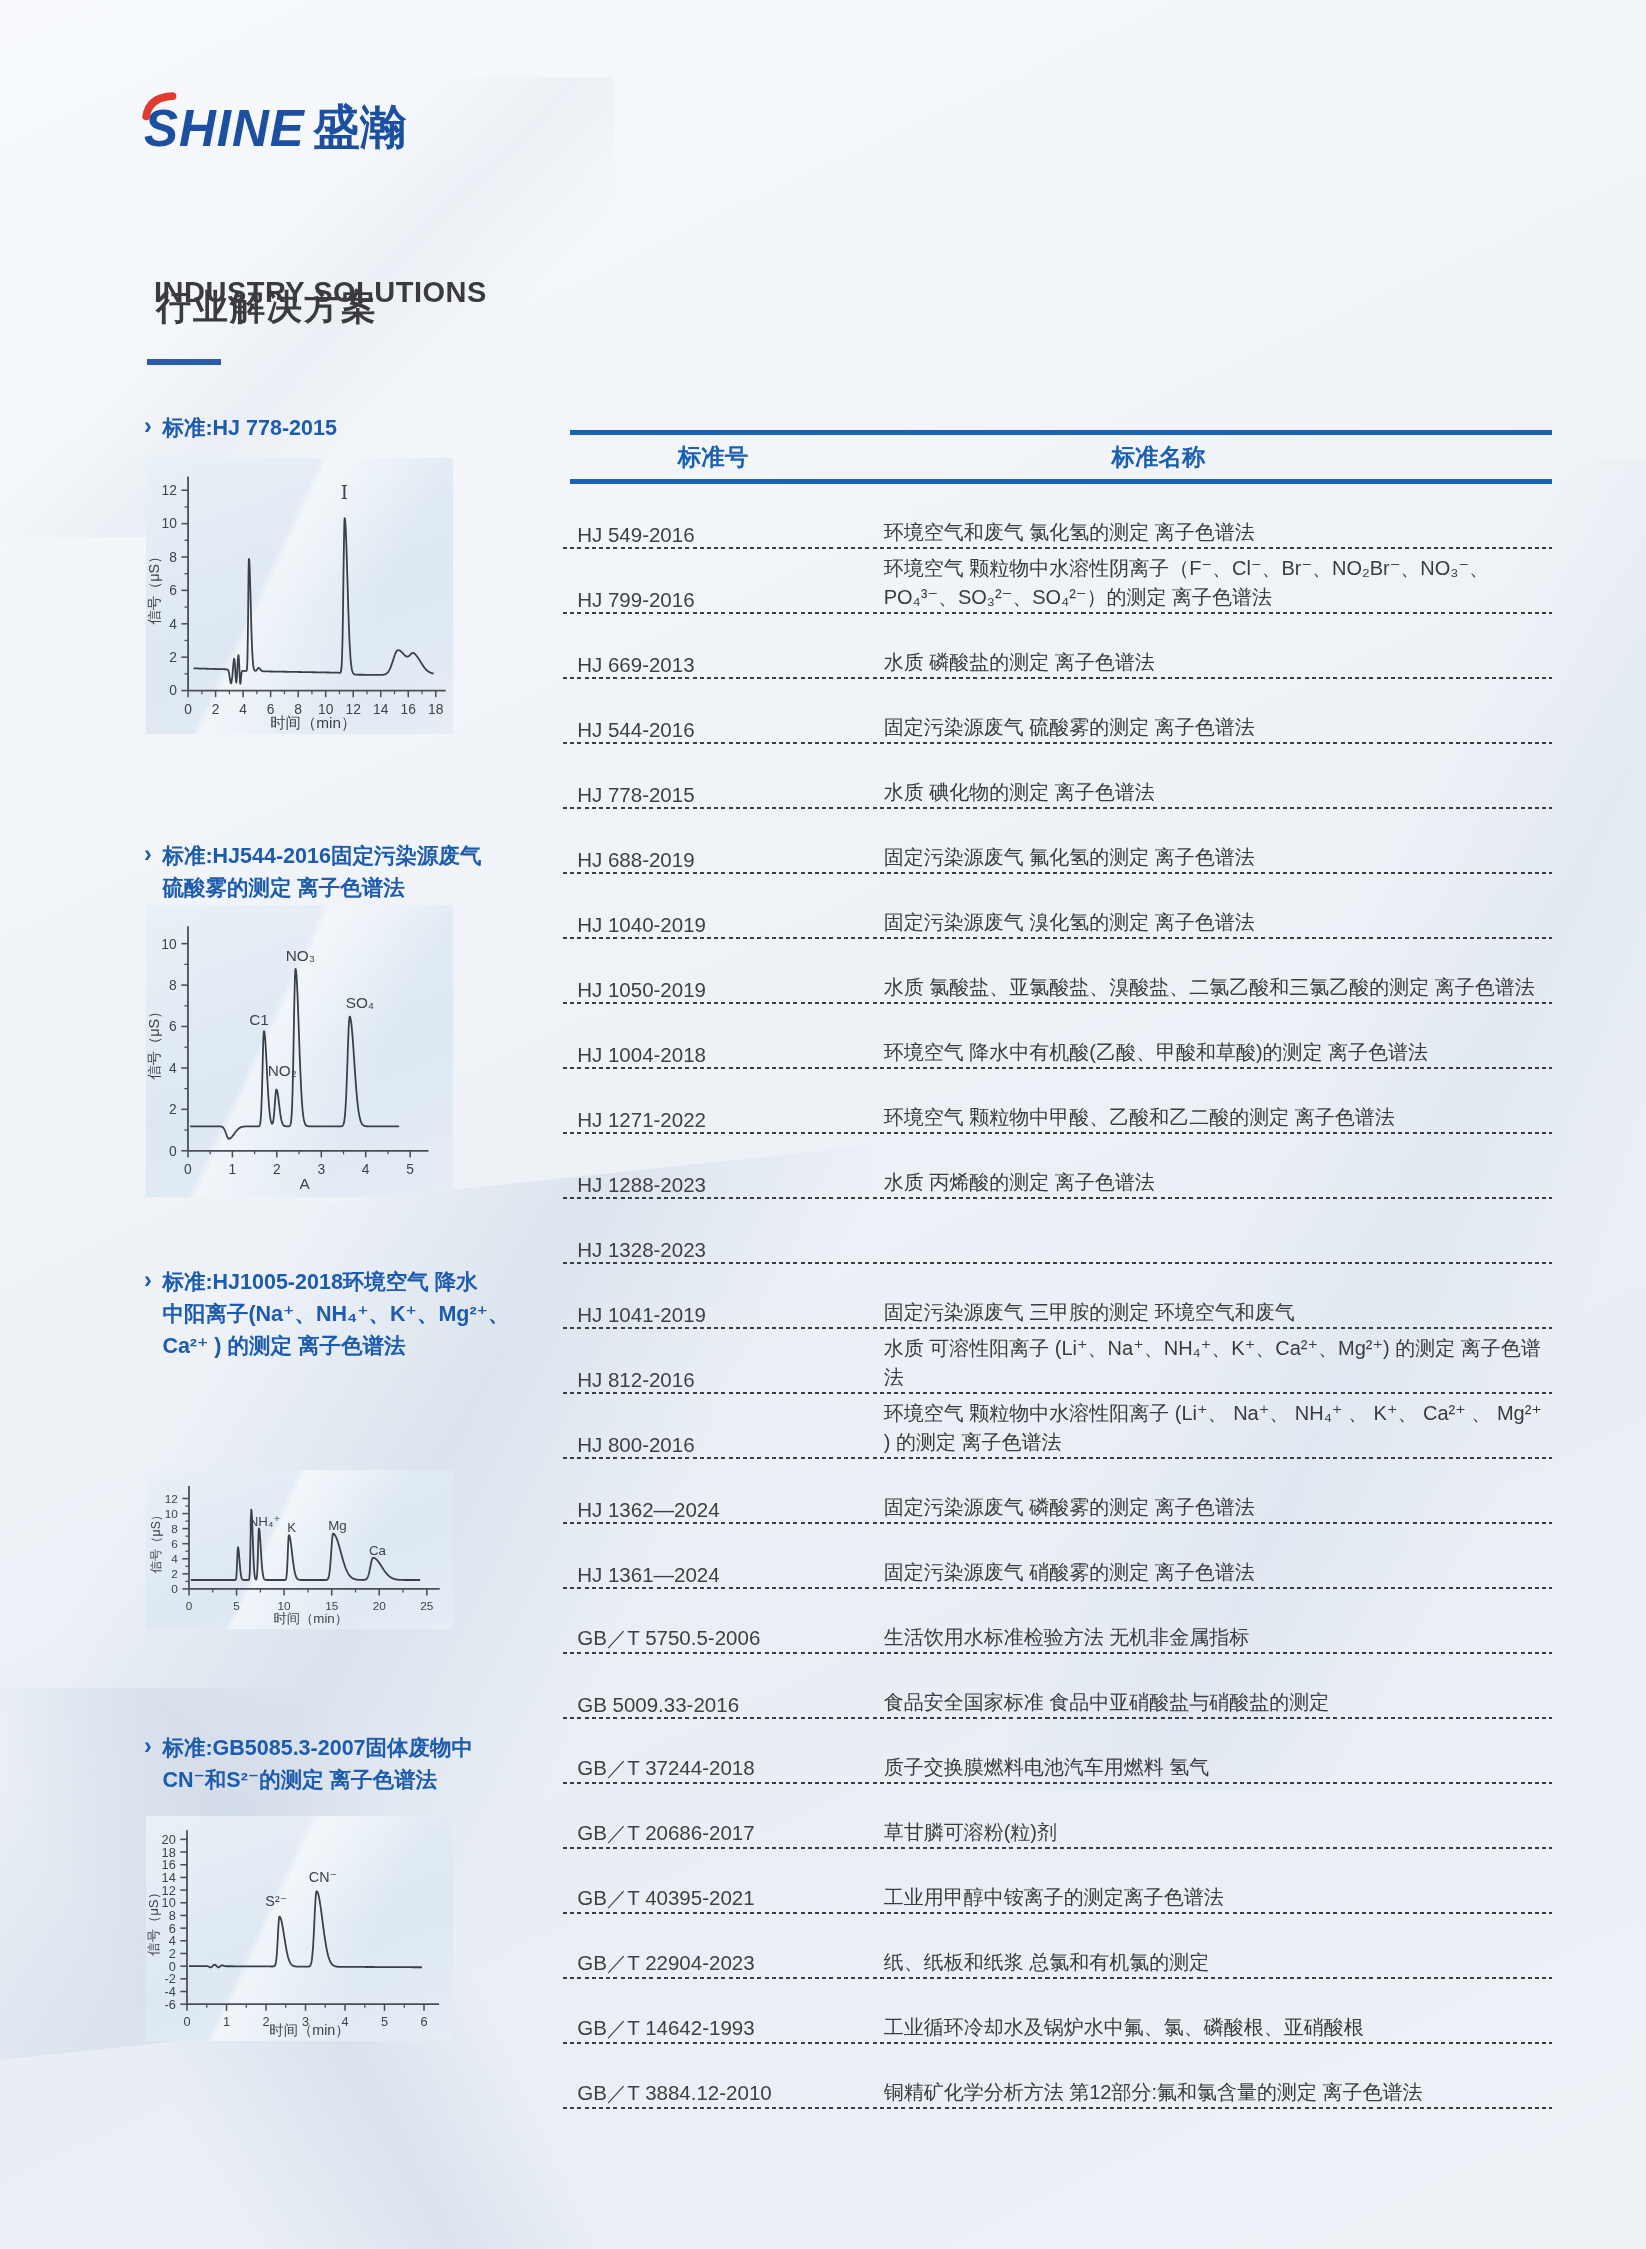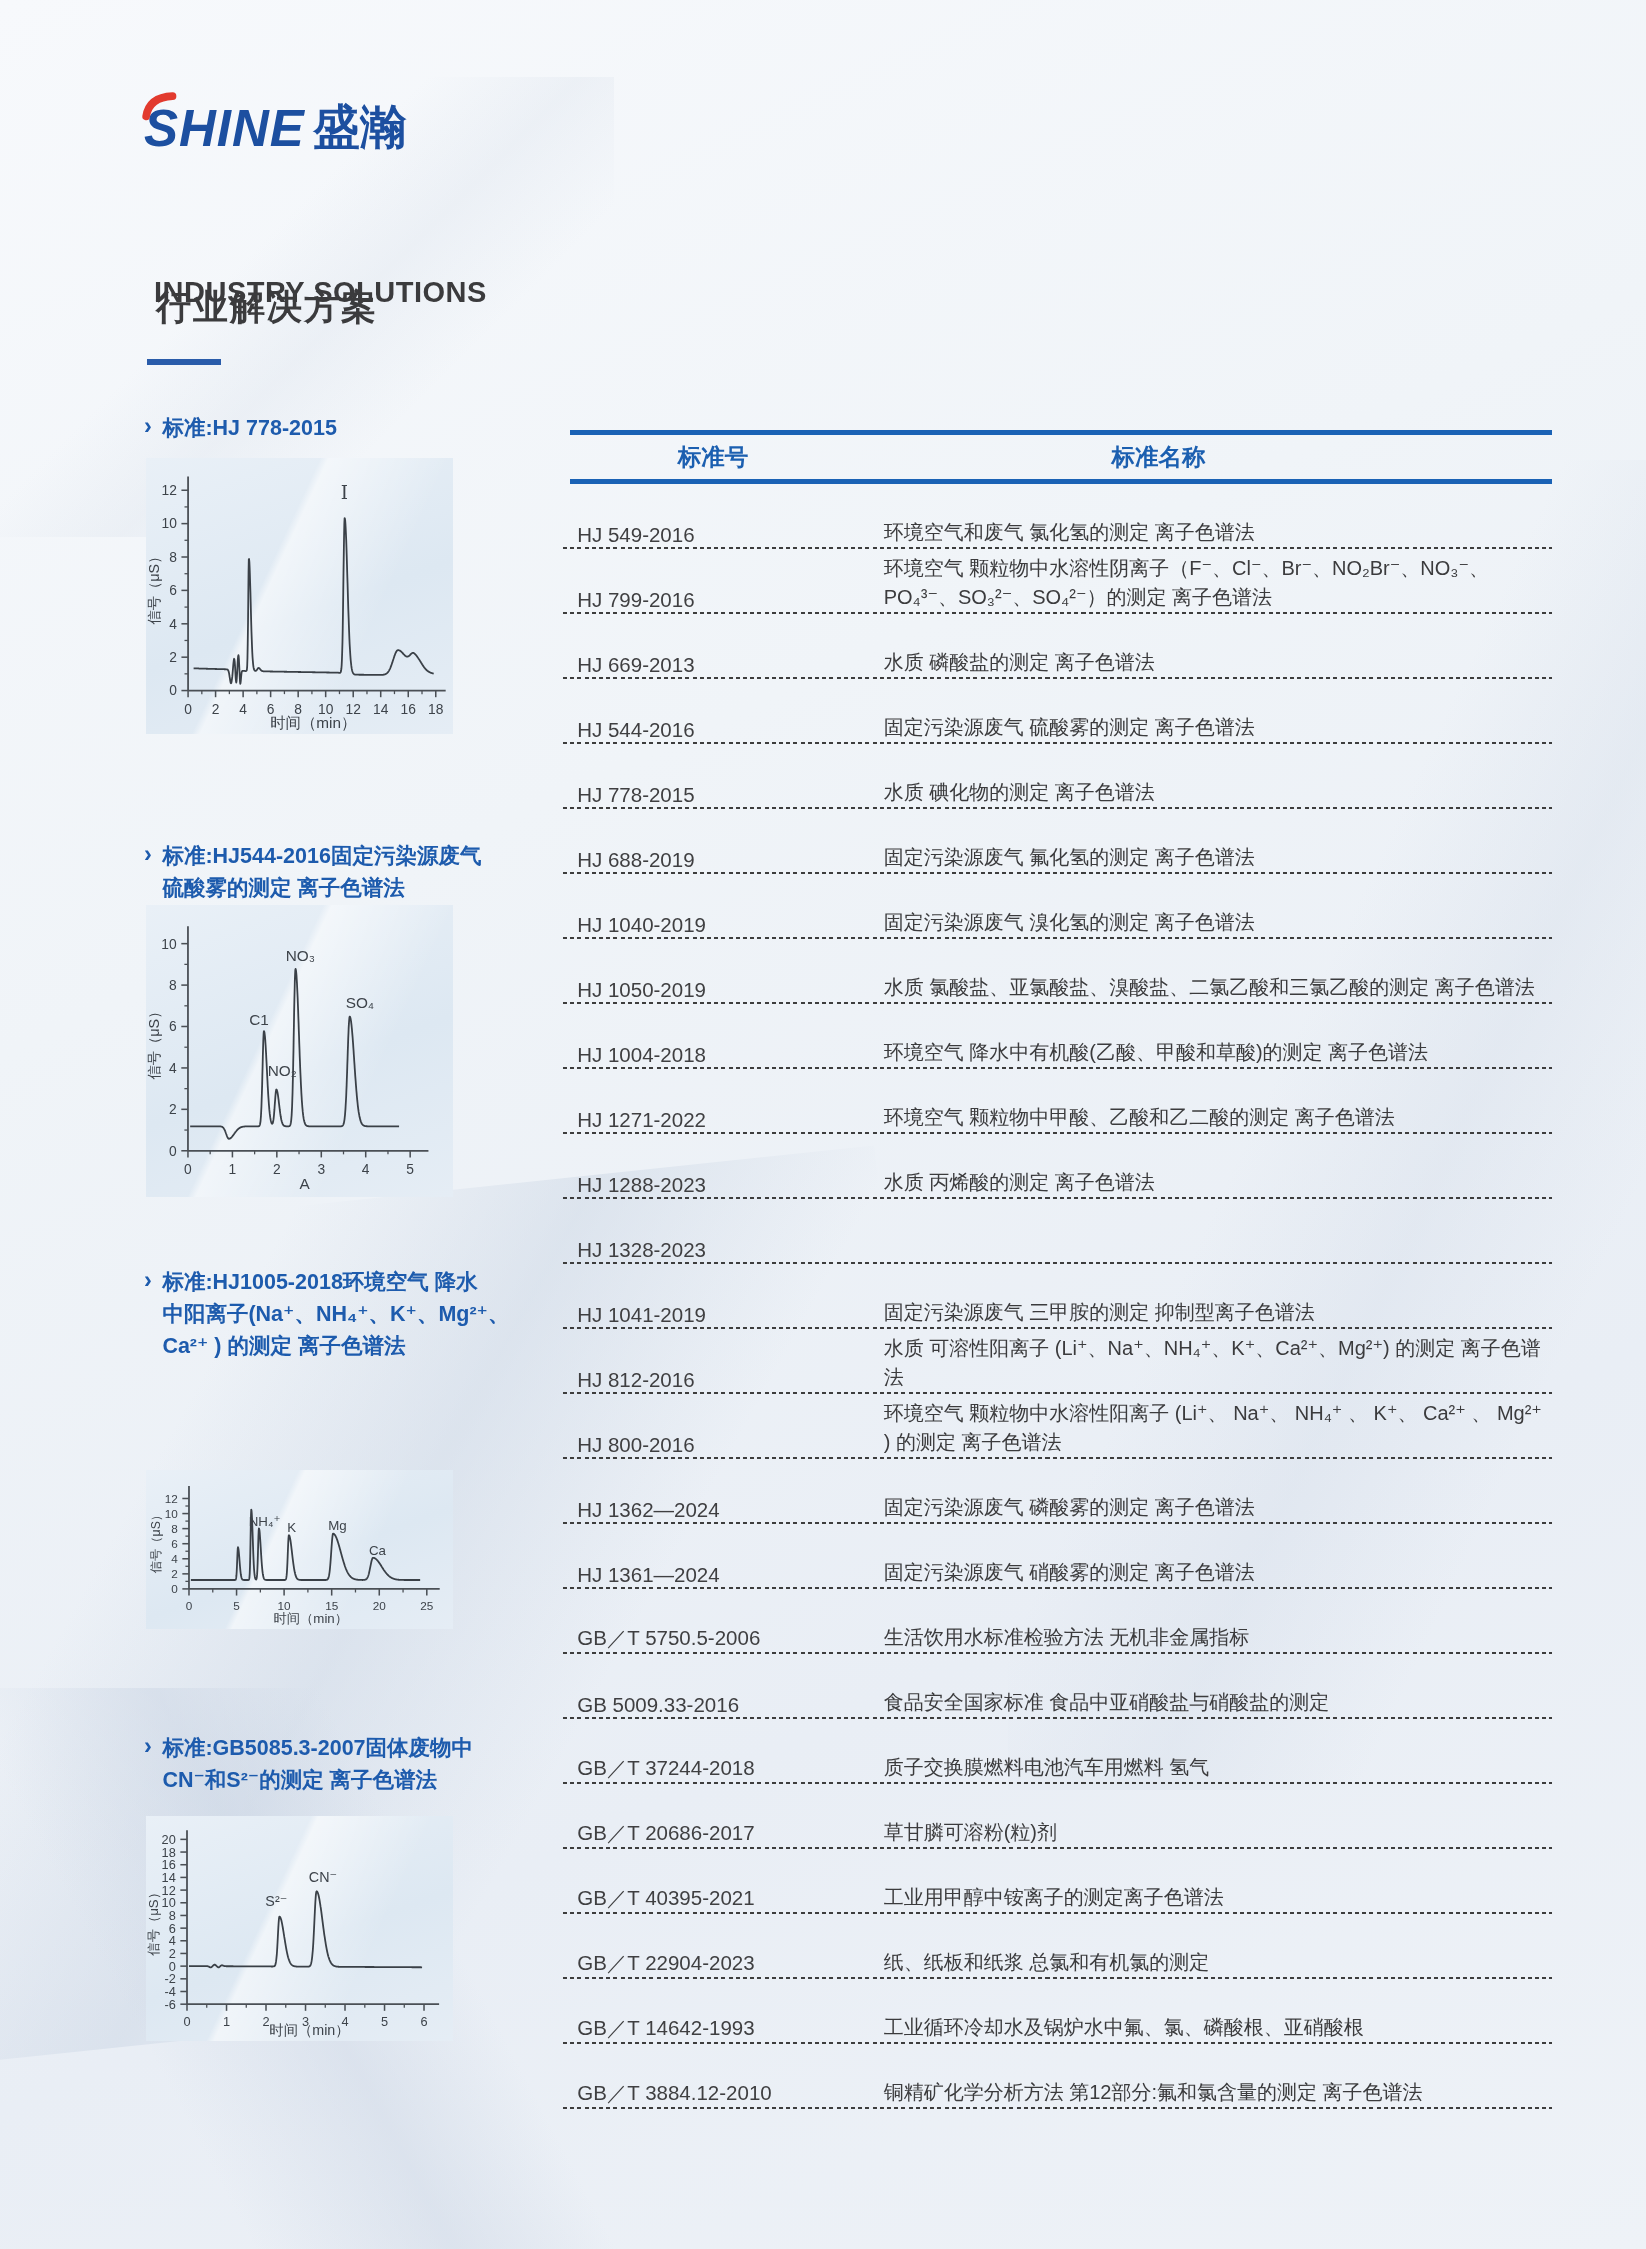--- a/index.html
+++ b/index.html
@@ -366,21 +366,21 @@
         </div>
         <div class="trow">
           <div class="cid">HJ 1288-2023</div>
           <div class="cname">水质 丙烯酸的测定 离子色谱法</div>
         </div>
         <div class="trow">
           <div class="cid">HJ 1328-2023</div>
         </div>
         <div class="trow">
           <div class="cid">HJ 1041-2019</div>
-          <div class="cname">固定污染源废气 三甲胺的测定 抑制型离子色谱法</div>
+          <div class="cname">固定污染源废气 三甲胺的测定 环境空气和废气</div>
         </div>
         <div class="trow">
           <div class="cid">HJ 812-2016</div>
           <div class="cname">水质 可溶性阳离子 (Li⁺、Na⁺、NH₄⁺、K⁺、Ca²⁺、Mg²⁺) 的测定 离子色谱法</div>
         </div>
         <div class="trow">
           <div class="cid">HJ 800-2016</div>
           <div class="cname">环境空气 颗粒物中水溶性阳离子 (Li⁺、 Na⁺、 NH₄⁺ 、 K⁺、 Ca²⁺ 、 Mg²⁺ ) 的测定 离子色谱法</div>
         </div>
         <div class="trow">

